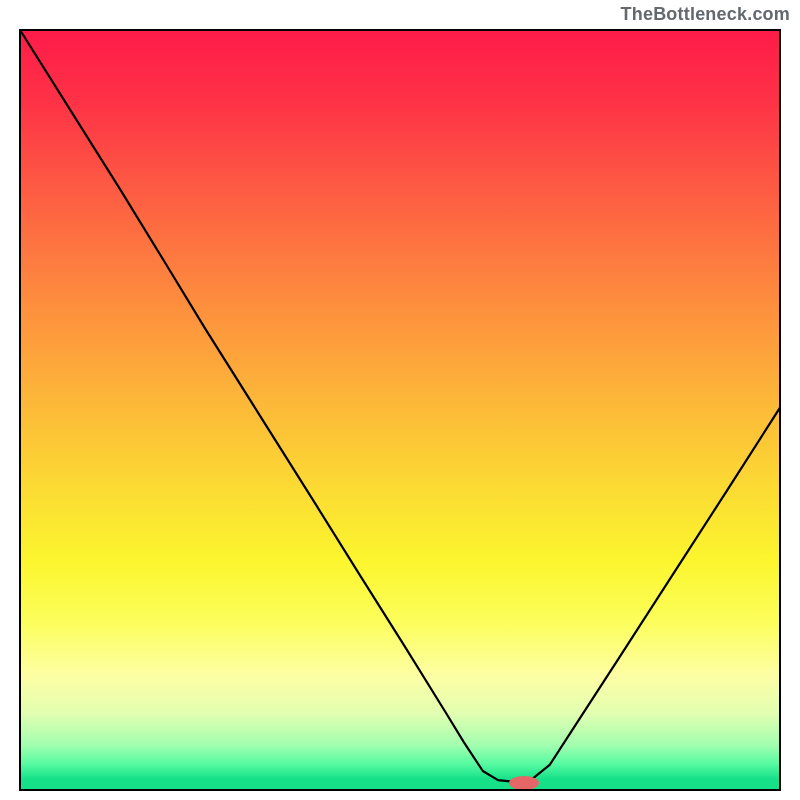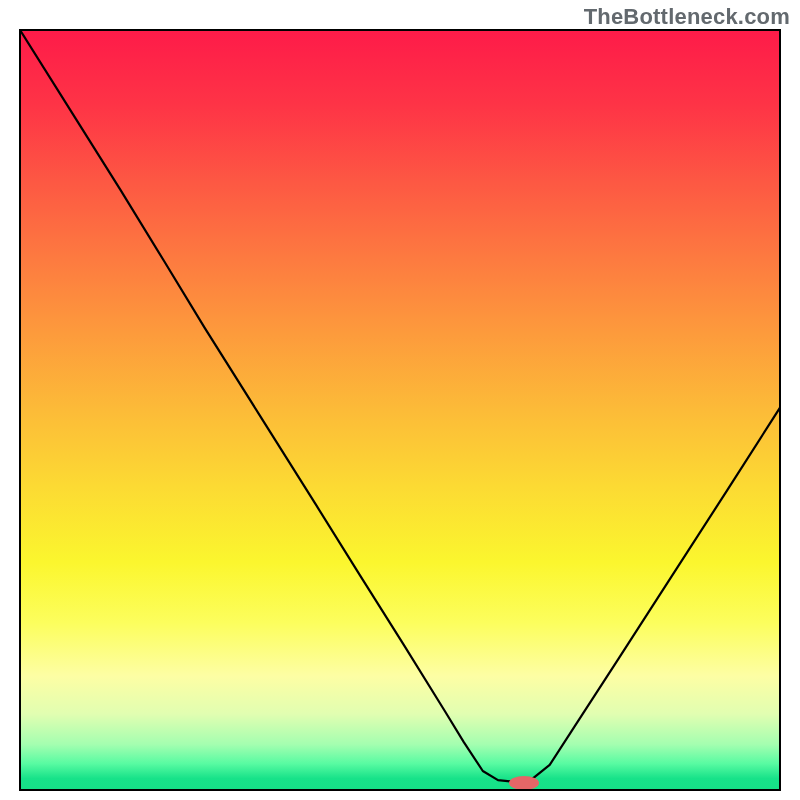--- a/index.html
+++ b/index.html
@@ -13,21 +13,21 @@
   }
   .chart-container {
     position: relative;
     width: 800px;
     height: 800px;
   }
   .watermark {
     position: absolute;
     top: 4px;
     right: 10px;
-    font-size: 22px;
+    font-size: 18px;
     font-weight: 600;
     color: #63696e;
     letter-spacing: 0.2px;
     z-index: 10;
   }
   svg {
     position: absolute;
     left: 0;
     top: 0;
     width: 800px;

